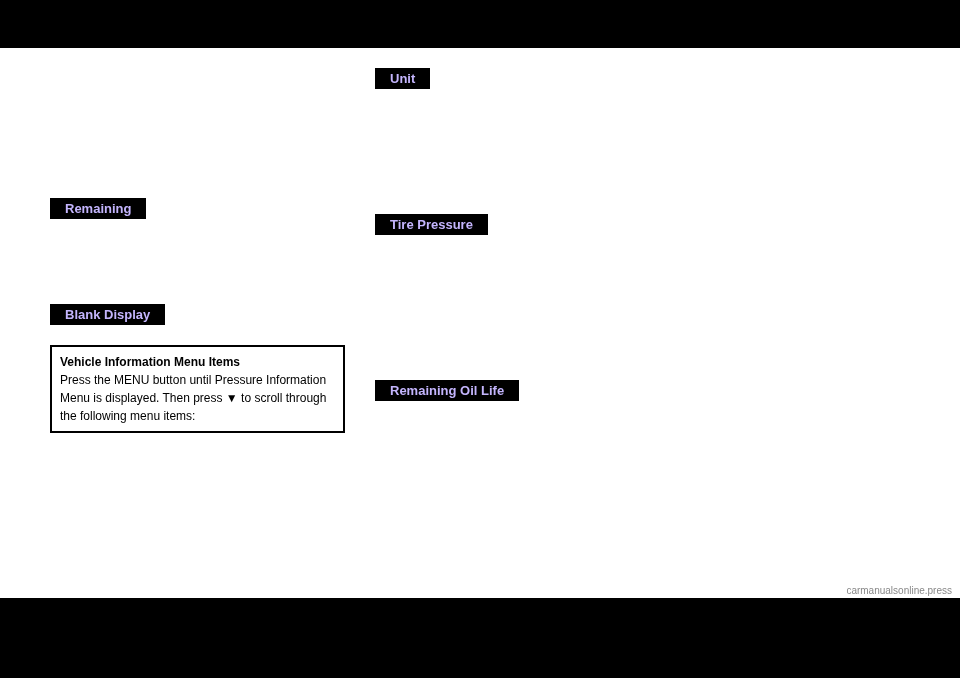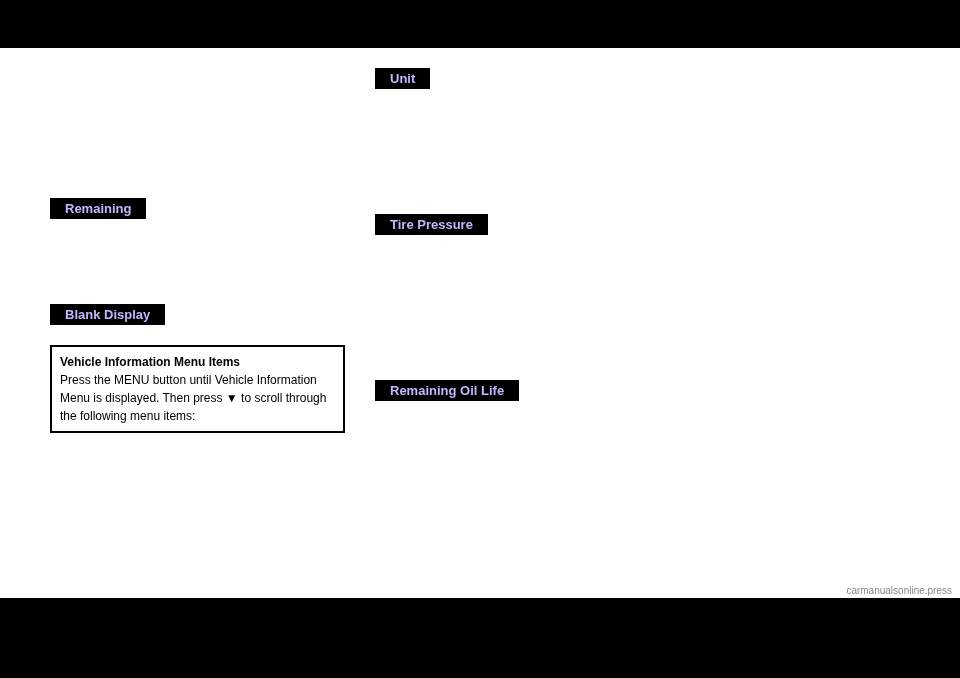--- a/index.html
+++ b/index.html
@@ -119,21 +119,21 @@
         <span class="label-box">Remaining</span>
 
         <div style="height: 85px;"></div>
 
         <div style="margin-bottom: 20px;">
           <span class="label-box">Blank Display</span>
         </div>
 
         <div class="info-box">
           <div class="info-box-title">Vehicle Information Menu Items</div>
-          <div>Press the MENU button until Vehicle Information Menu is displayed. Then press ▼ to scroll through the following menu items:</div>
+          <div>Press the MENU button until Pressure Information Menu is displayed. Then press ▼ to scroll through the following menu items:</div>
         </div>
       </div>
 
       <div class="col-right">
         <span class="label-box">Unit</span>
 
         <div style="height: 125px;"></div>
 
         <span class="label-box">Tire Pressure</span>
 

